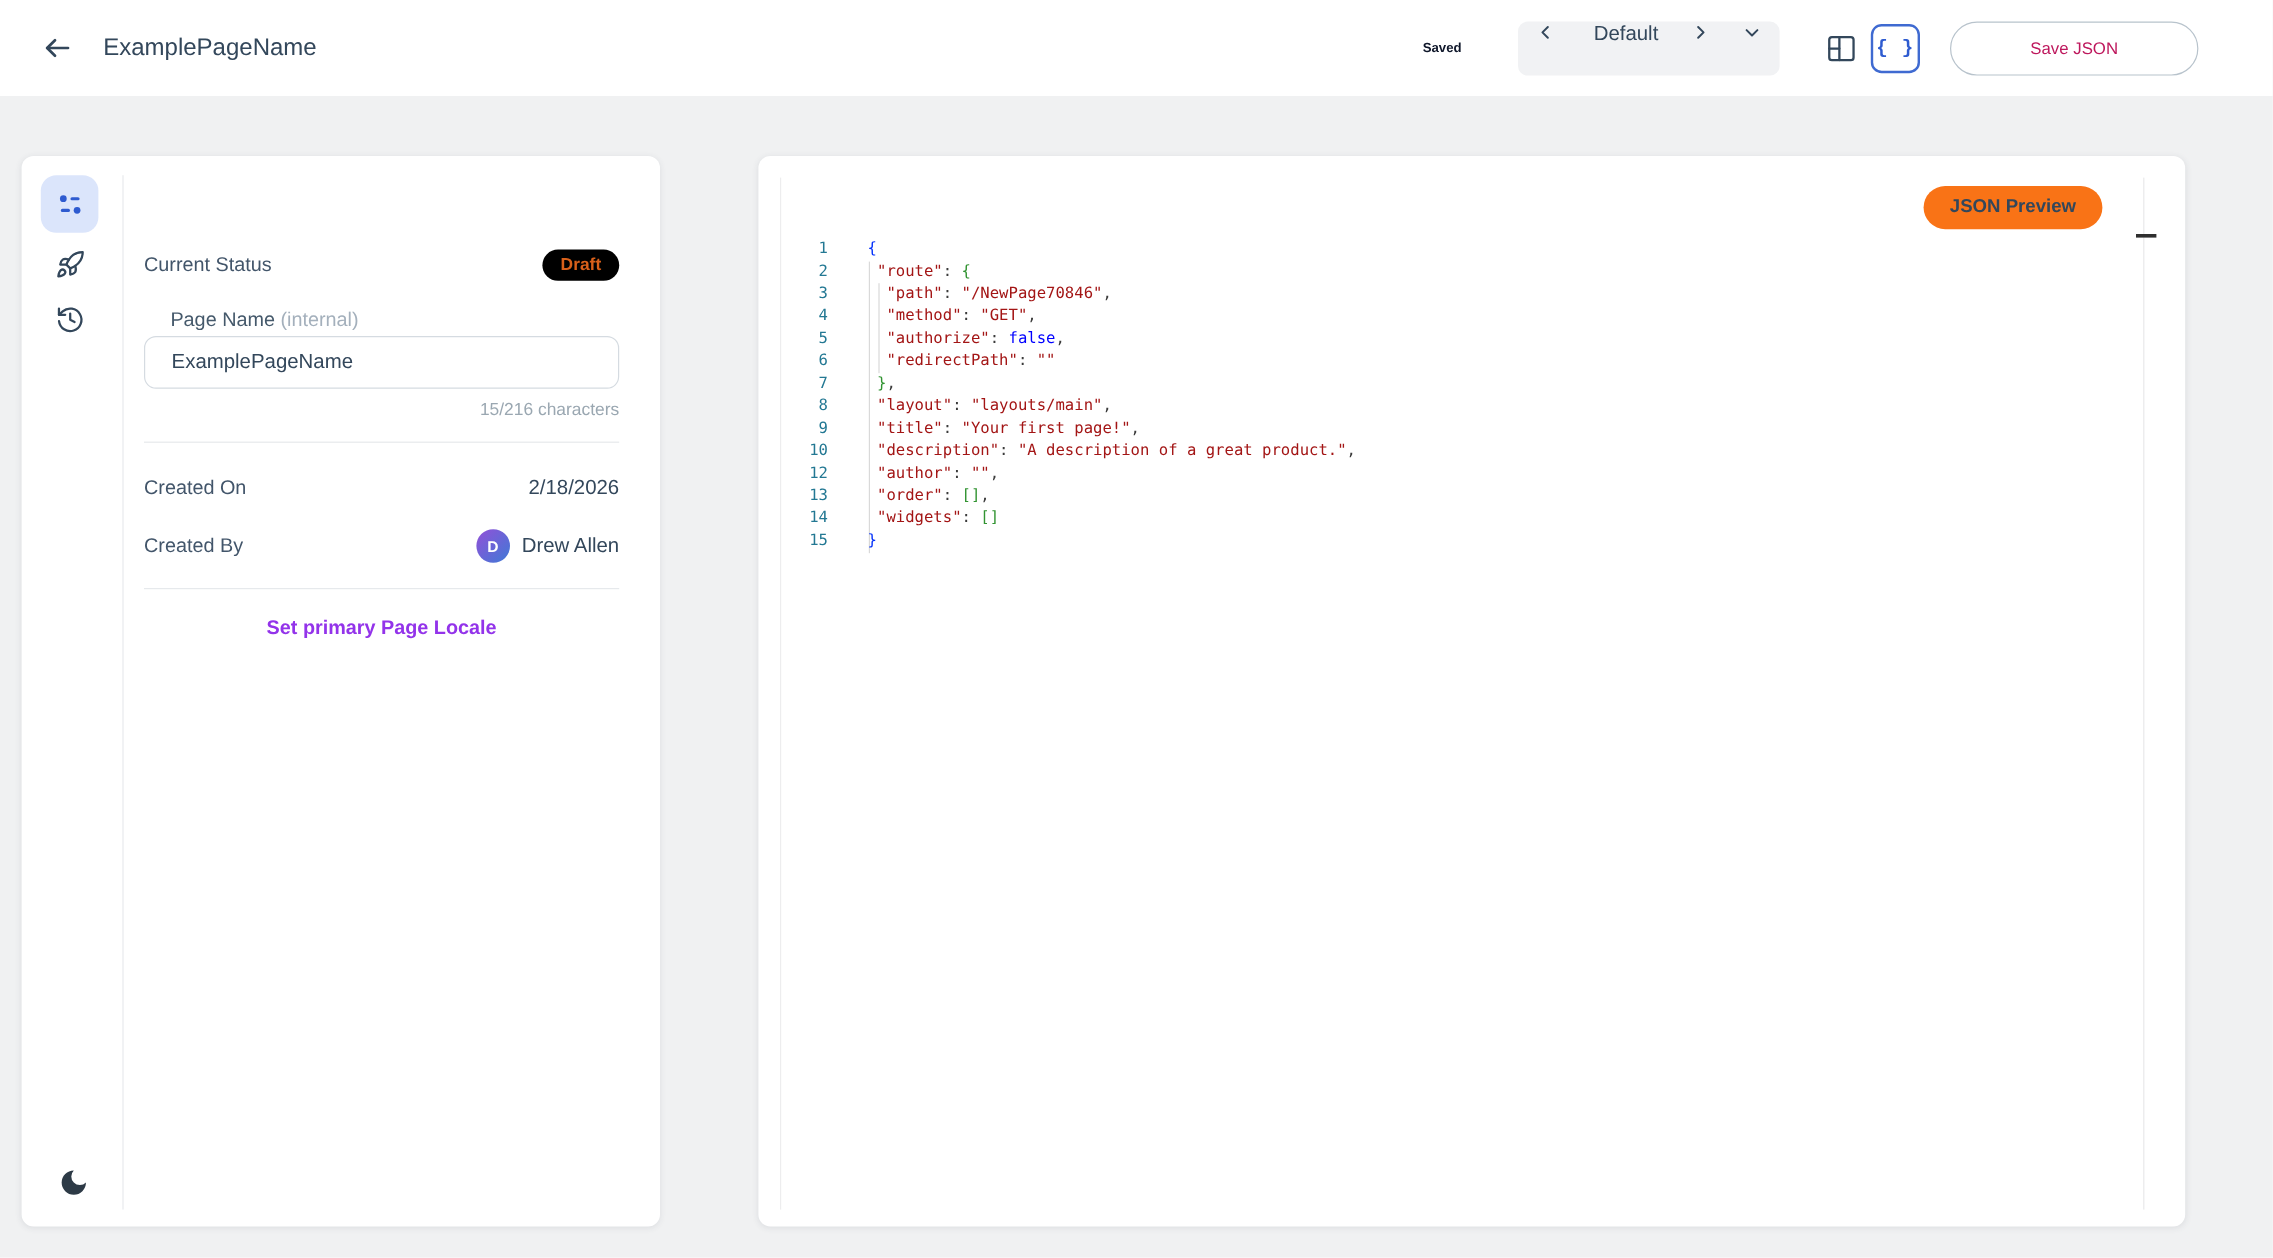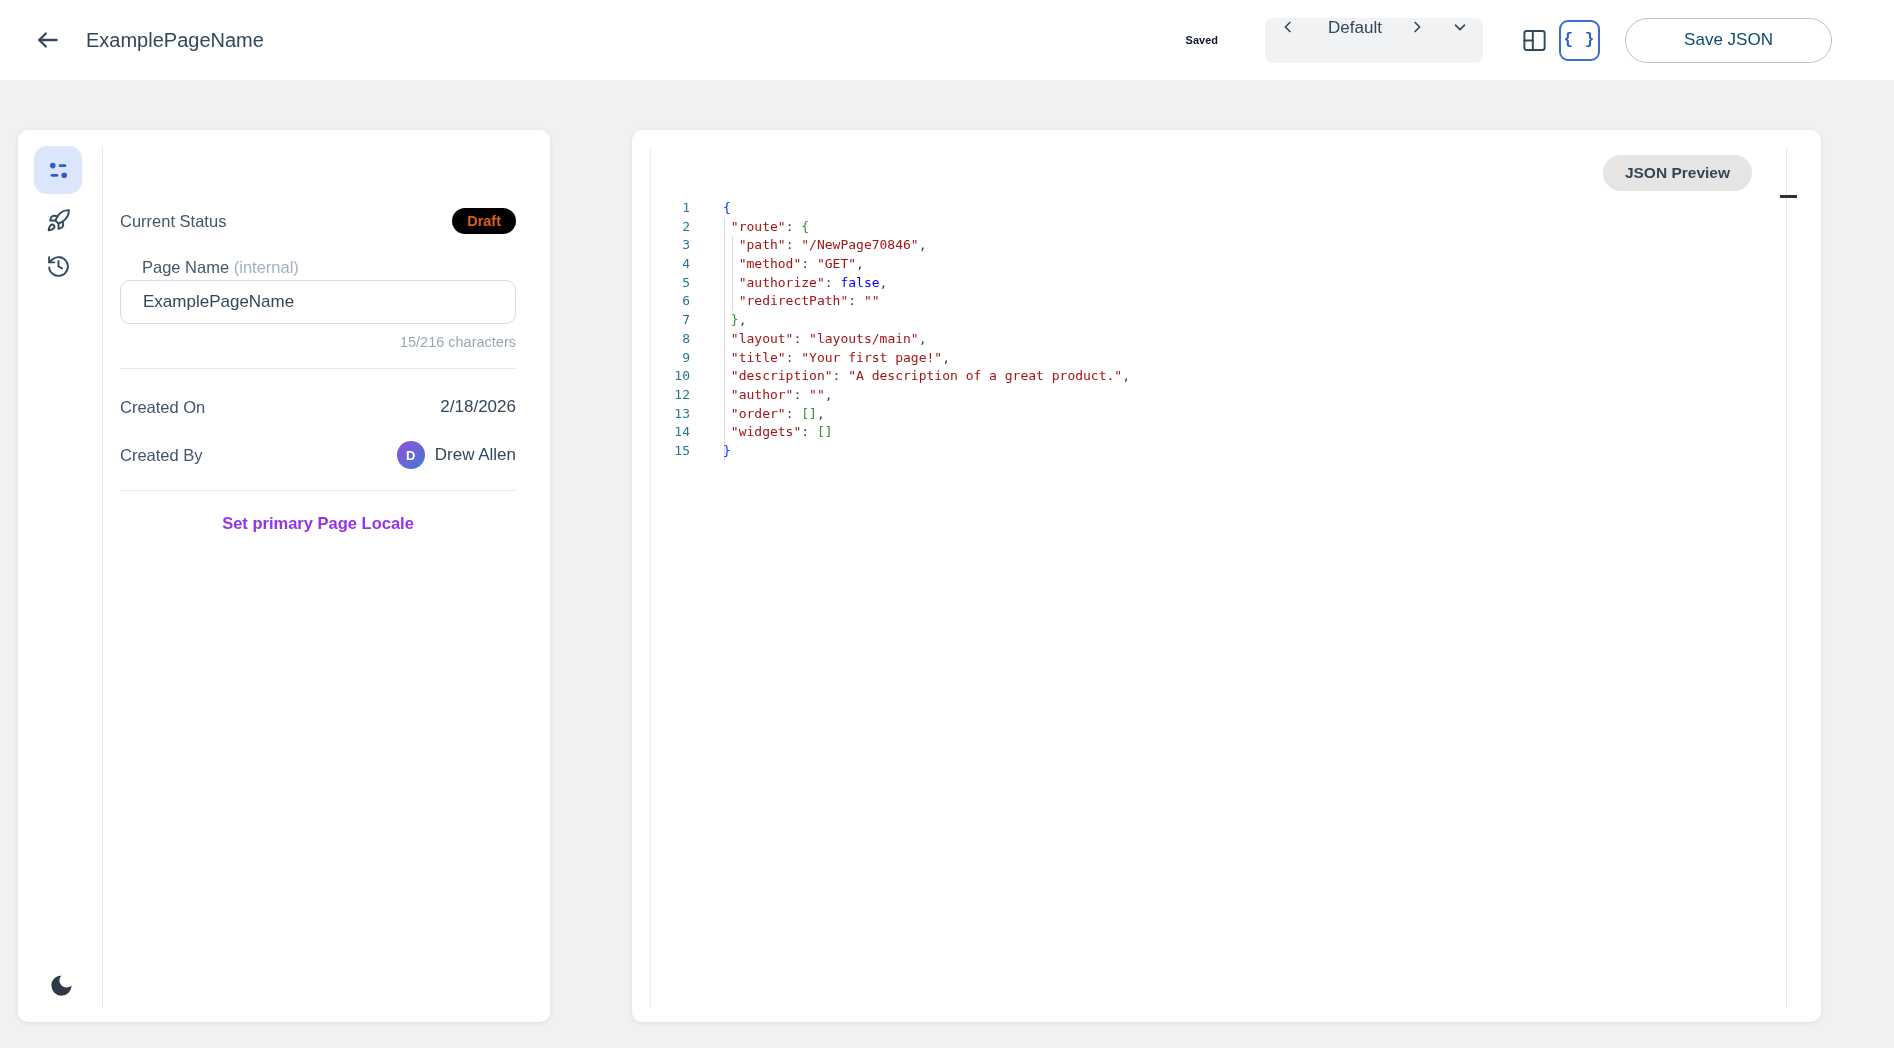--- a/index.html
+++ b/index.html
@@ -23,21 +23,21 @@
   .seg-btn.narrow { width:38px; }
   .seg-label { width:86px; display:flex; align-items:center; justify-content:center;
                font-size:17px; color:#33475b; cursor:pointer; }
   .seg-sep { width:1px; background:#dcdfe3; margin:0; }
   .grid-btn { width:34px; height:40px; margin-right:8px; }
   .braces-btn { width:41px; height:41px; border:2px solid #3f6ad1; border-radius:9px;
                 background:#fff; color:#2e5bd0; font-family:"Liberation Mono", monospace;
                 font-size:16px; font-weight:700; letter-spacing:1px; margin-right:25px;
                 display:flex; align-items:center; justify-content:center; cursor:pointer; }
   .save-json-btn { width:207px; height:45px; border:1px solid #b8c3cc; border-radius:999px;
-                   background:#fff; color:#0c4a6e; font-size:17px; cursor:pointer;
+                   background:#fff; color:#be185d; font-size:14px; cursor:pointer;
                    font-family:"Liberation Sans", sans-serif; }
 
   
   .card { position:absolute; background:#ffffff; border-radius:10px;
           box-shadow:0 1px 5px rgba(45,62,80,.10); }
   .left-card  { left:18px;  top:130px; width:532px;  height:892px; }
   .right-card { left:632px; top:130px; width:1189px; height:892px; }
 
   
   .rail-btn { position:absolute; background:none; border:none; cursor:pointer;
@@ -78,21 +78,21 @@
   .created-by-val { display:flex; align-items:center; }
   .avatar { width:28px; height:28px; border-radius:50%; margin-right:10px;
             background:linear-gradient(135deg,#9350d8 0%,#3f7ad6 100%);
             color:#fff; font-size:13px; font-weight:700;
             display:flex; align-items:center; justify-content:center; }
   .locale-link { position:absolute; top:384px; left:0; width:396px; text-align:center;
                  font-size:16.5px; font-weight:700; color:#9333ea; background:none; border:none;
                  cursor:pointer; font-family:"Liberation Sans", sans-serif; }
 
   
-  .preview-pill { position:absolute; top:25px; right:69px; background:#e5e5e5; color:#33475b;
+  .preview-pill { position:absolute; top:25px; right:69px; background:#f97316; color:#33475b;
                   font-size:15.5px; font-weight:600; padding:9px 22px; border-radius:999px;
                   border:none; cursor:pointer; font-family:"Liberation Sans", sans-serif; }
   .editor { position:absolute; inset:0; }
   .editor-left-line  { position:absolute; left:18px;  top:18px; bottom:14px; width:1px; background:#ededee; }
   .editor-ruler      { position:absolute; left:1154px; top:18px; bottom:14px; width:1px; background:#e9e9ea; }
   .ruler-dash { position:absolute; left:1148px; top:65px; width:17px; height:3px; background:#2f2f2f; }
   .code-lines { position:absolute; left:0; top:69px; right:40px;
                 font-family:"DejaVu Sans Mono","Liberation Mono",monospace; font-size:13px; }
   .code-line { height:18.7px; line-height:18.7px; display:flex; white-space:pre; }
   .ln { display:inline-block; width:58px; text-align:right; color:#237893; flex:0 0 58px; }

